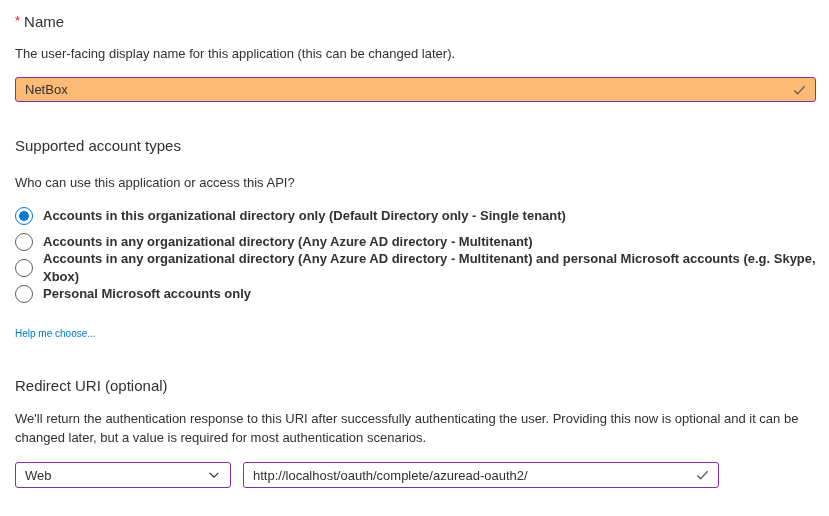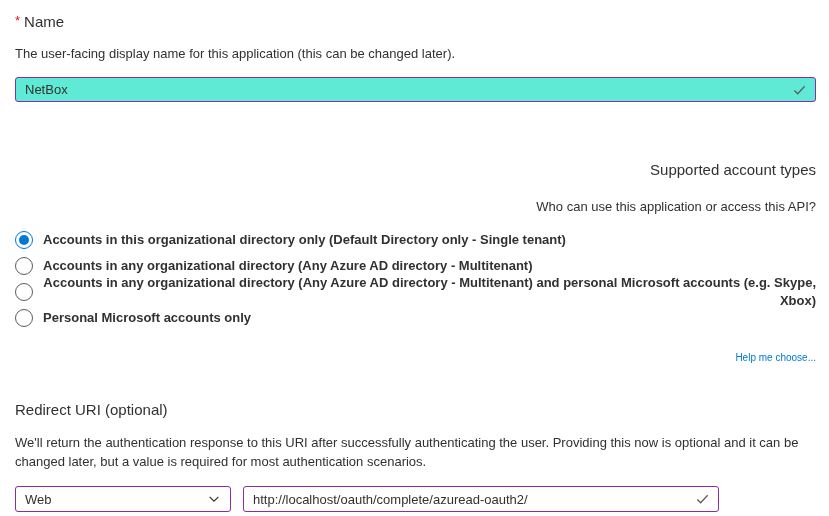--- a/index.html
+++ b/index.html
@@ -26,21 +26,21 @@
     line-height: 19px;
     margin-top: 12px;
   }
 
   .text-input-wrap {
     position: relative;
     margin-top: 14px;
     height: 25px;
     border: 1.5px solid #8A2DA5;
     border-radius: 3px;
-    background: #5eead4;
+    background: #fdba74;
     display: flex;
     align-items: center;
   }
   .text-input-wrap input {
     border: none;
     outline: none;
     flex: 1 1 auto;
     height: 100%;
     padding: 0 26px 0 9px;
     font-family: "Liberation Sans", "DejaVu Sans", sans-serif;
@@ -50,21 +50,21 @@
   }
   .valid-check {
     position: absolute;
     right: 8px;
     top: 50%;
     transform: translateY(-50%);
     width: 15px; height: 15px;
     pointer-events: none;
   }
 
-  .section { margin-top: 58px; text-align: right; }
+  .section { margin-top: 34px; }
 
   .question { font-size: 13px; margin-top: 18px; line-height: 18px; }
 
   .radio-group { margin-top: 11px; }
   .radio-row {
     display: flex;
     align-items: center;
     height: 26px;
     cursor: pointer;
   }

